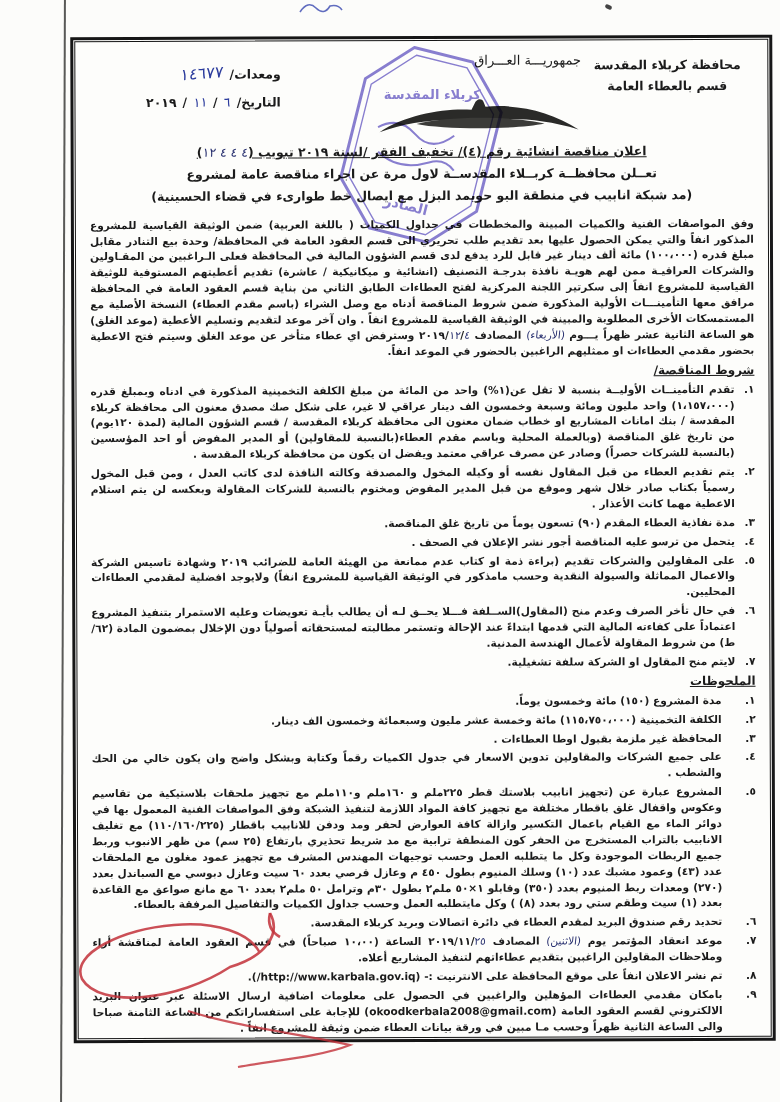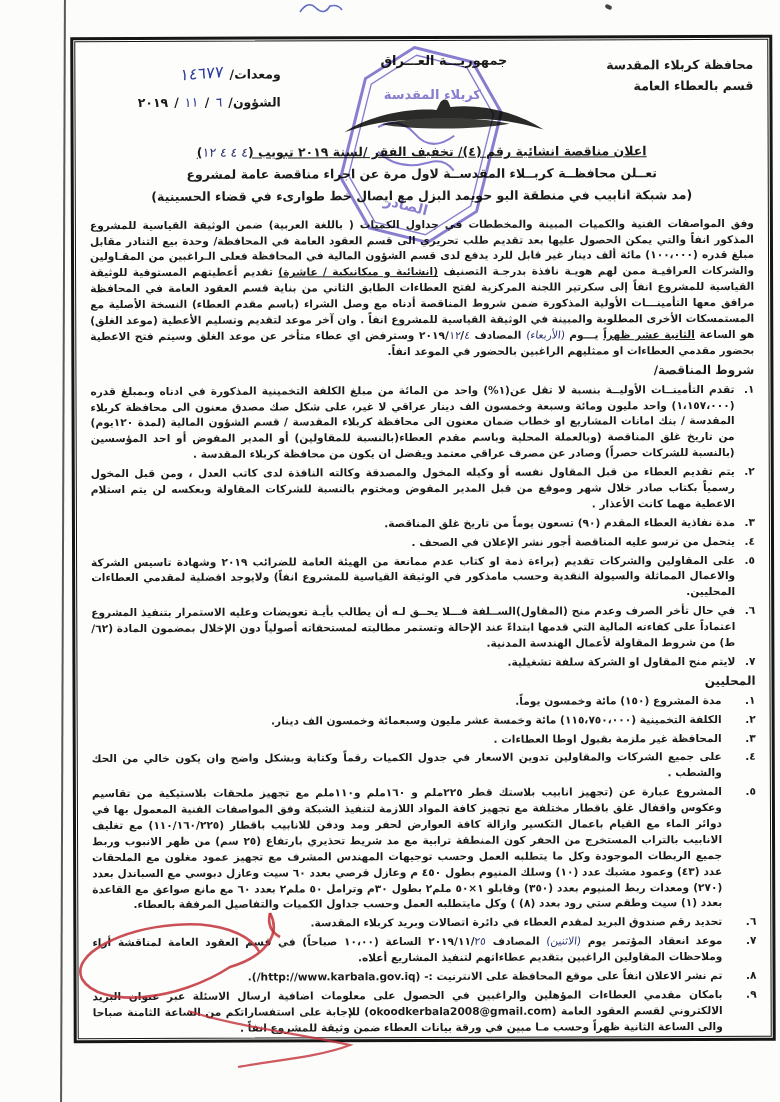--- a/index.html
+++ b/index.html
@@ -7,38 +7,38 @@
   .page{position:relative;width:780px;height:1102px;margin:0 auto;background:#fcfcfa;overflow:hidden;direction:rtl;}
   
   .scan-line-left{position:absolute;left:62px;top:0;width:2px;height:1102px;background:#3c3c3a;opacity:.85;transform:rotate(.2deg);}
   .speck-topright{position:absolute;left:605px;top:5px;width:7px;height:4px;background:#444;border-radius:2px;transform:rotate(25deg);}
   .squiggle-top{position:absolute;left:298px;top:0;width:46px;height:16px;z-index:5;}
   
   .frame{position:absolute;left:72px;top:36px;width:696px;height:1000px;border:3px solid #161616;background:#fdfdfb;transform:rotate(-.2deg);}
   .frame-inner{position:absolute;inset:1px;border:1px solid #161616;padding:8px 14px 6px 14px;direction:rtl;color:#1b1b1b;overflow:hidden;}
   
   .hdr{display:flex;align-items:flex-start;}
-  .hdr-org{width:27%;text-align:right;font-weight:700;font-size:12.5px;line-height:1.7;padding-top:6px;}
-  .hdr-center{width:43%;text-align:center;font-weight:700;font-size:13px;padding-top:4px;}
+  .hdr-org{width:27%;text-align:center;font-weight:700;font-size:12.5px;line-height:1.7;padding-top:6px;}
+  .hdr-center{width:43%;text-align:right;font-weight:400;font-size:13px;padding-top:4px;}
   .eagle-wrap{margin-top:26px;}
   .hdr-num{width:30%;font-weight:700;font-size:12.5px;padding-top:8px;padding-right:26px;line-height:2;}
   .hdr-row{display:flex;align-items:baseline;gap:6px;}
   .hw{color:#2c3c9d;font-weight:400;display:inline-block;transform:rotate(-4deg) skewX(-8deg);font-size:16px;letter-spacing:2px;}
   .hw-dark{color:#28306f;font-weight:500;display:inline-block;transform:skewX(-6deg);}
   .dpart{display:inline-block;}
   .dsep{display:inline-block;}
   
   .stamp{position:absolute;left:345px;top:46px;width:152px;height:198px;transform:rotate(14deg);opacity:.82;z-index:6;mix-blend-mode:multiply;pointer-events:none;}
   
   .title-block{text-align:center;margin-top:2px;font-weight:700;font-size:12.5px;line-height:1.75;}
   .title-line1{text-decoration:underline;}
   
   .para{font-weight:700;font-size:10.6px;line-height:1.5;text-align:justify;margin-top:10px;}
-  .u{text-decoration:underline;}
-  .sec-heading{font-weight:700;font-size:12px;margin-top:0;display:inline-block;}
+  .u{}
+  .sec-heading{font-weight:700;font-size:12px;text-decoration:underline;margin-top:0;display:inline-block;}
   ol.plain{list-style:none;margin:4px 0 0 0;padding:0;}
   .item{display:flex;font-weight:700;font-size:10.6px;line-height:1.5;margin-top:3px;}
   .item .num{flex:0 0 20px;}
   .notes .item .num{flex:0 0 34px;}
   .item .txt{flex:1;text-align:justify;}
   .redmarks{position:absolute;left:58px;top:905px;width:330px;height:185px;z-index:7;pointer-events:none;}
 </style>
 </head>
 <body>
 
@@ -66,21 +66,21 @@
               <path d="M40,30 C70,22 135,22 168,30 C140,36 68,36 40,30 Z" fill="#3b3b38"></path>
             </svg>
           </div>
         </div>
         <div class="hdr-num">
           <div class="hdr-row">
             <span>ومعدات/</span>
             <span class="hw">١٤٦٧٧</span>
           </div>
           <div class="hdr-row">
-            <span>الشؤون/</span>
+            <span>التاريخ/</span>
             <span class="dpart hw" style="font-size:13px;">٦</span>
               <span class="dsep">/</span>
               <span class="dpart hw" style="font-size:13px;">١١</span>
               <span class="dsep">/</span>
               <span class="dpart">٢٠١٩</span>
           </div>
         </div>
       </div>
 
       <div class="title-block">
@@ -123,21 +123,21 @@
               <span class="txt">في حال تأخر الصرف وعدم منح (المقاول)الســلفة فـــلا يحــق لـه أن يطالب بأيـة تعويضات وعليه الاستمرار بتنفيذ المشروع اعتماداً على كفاءته المالية التي قدمها ابتداءً عند الإحالة وتستمر مطالبته  لمستحقاته أصولياً دون الإخلال بمضمون المادة (٦٢/ط) من شروط المقاولة لأعمال الهندسة المدنية.</span>
             </li>
           <li class="item">
               <span class="num">٧.</span>
               <span class="txt">لايتم منح المقاول او الشركة سلفة تشغيلية.</span>
             </li>
         </ol>
       </div>
 
       <div class="notes">
-        <span class="sec-heading">المحليين</span>
+        <span class="sec-heading">الملحوظات</span>
         <ol class="plain">
           <li class="item">
               <span class="num">١.</span>
               <span class="txt">مدة المشروع (١٥٠) مائة وخمسون يوماً.</span>
             </li>
           <li class="item">
               <span class="num">٢.</span>
               <span class="txt">الكلفة التخمينية (١١٥،٧٥٠،٠٠٠) مائة وخمسة عشر مليون وسبعمائة وخمسون الف دينار.</span>
             </li>
           <li class="item">

